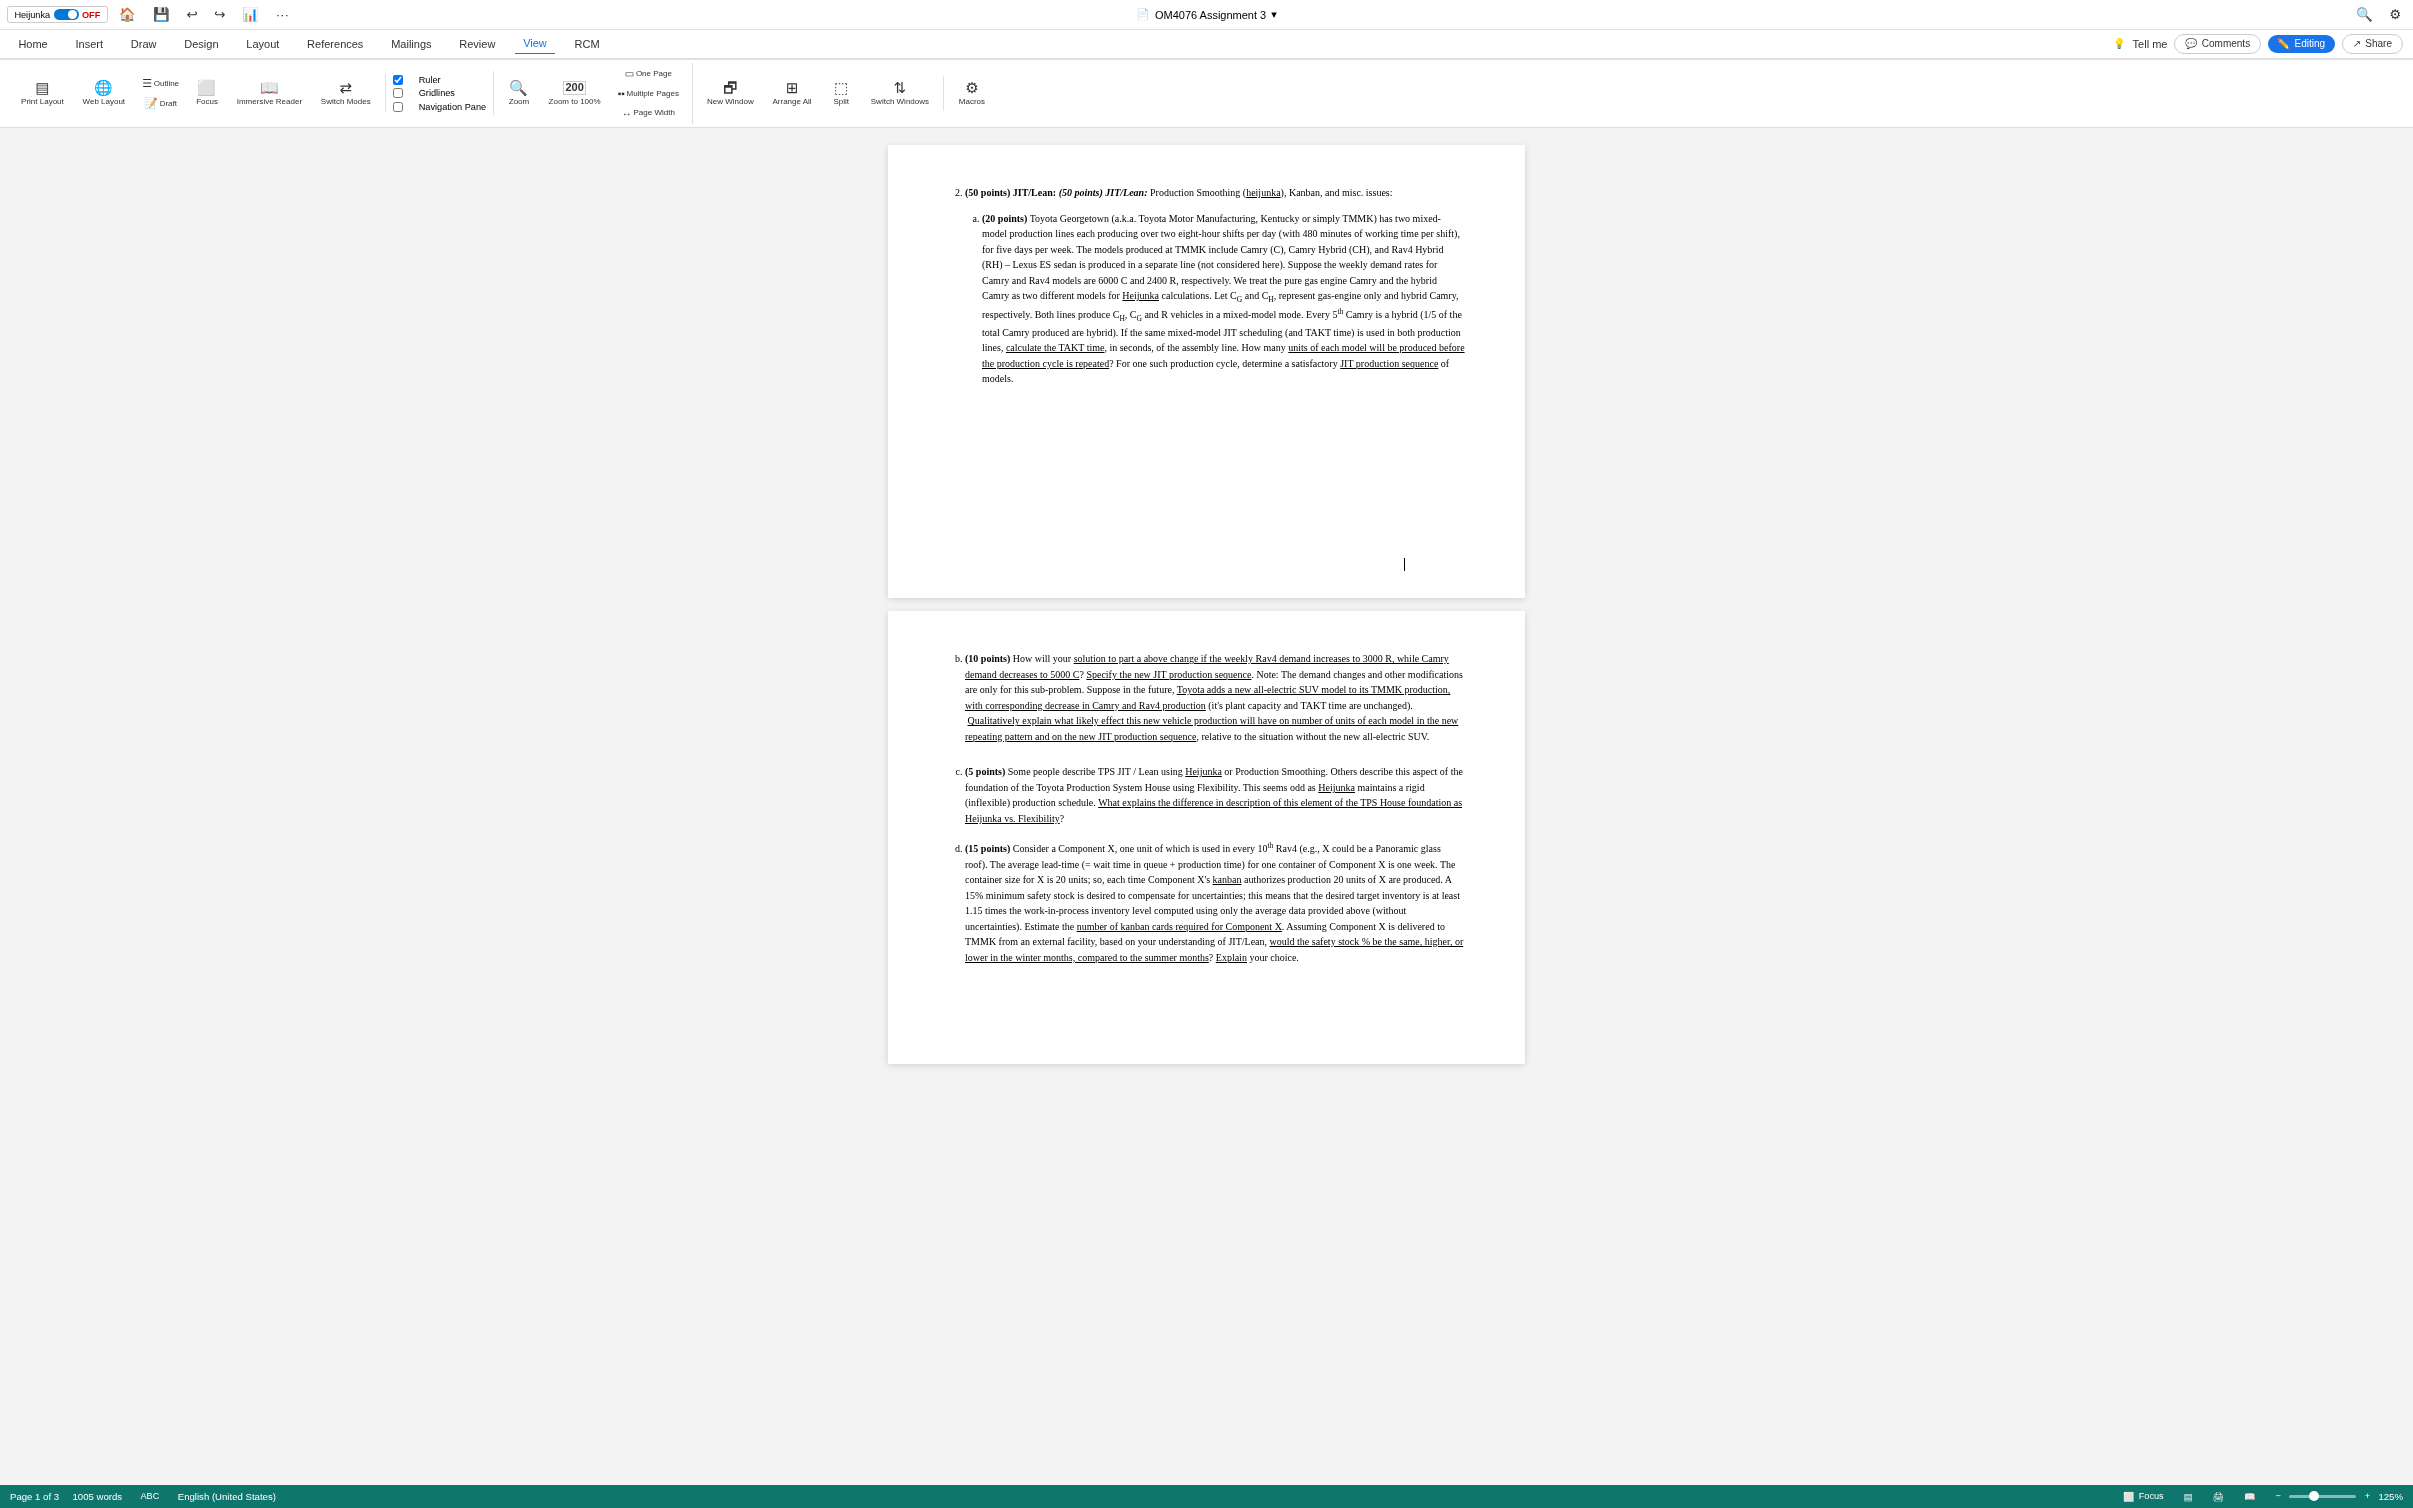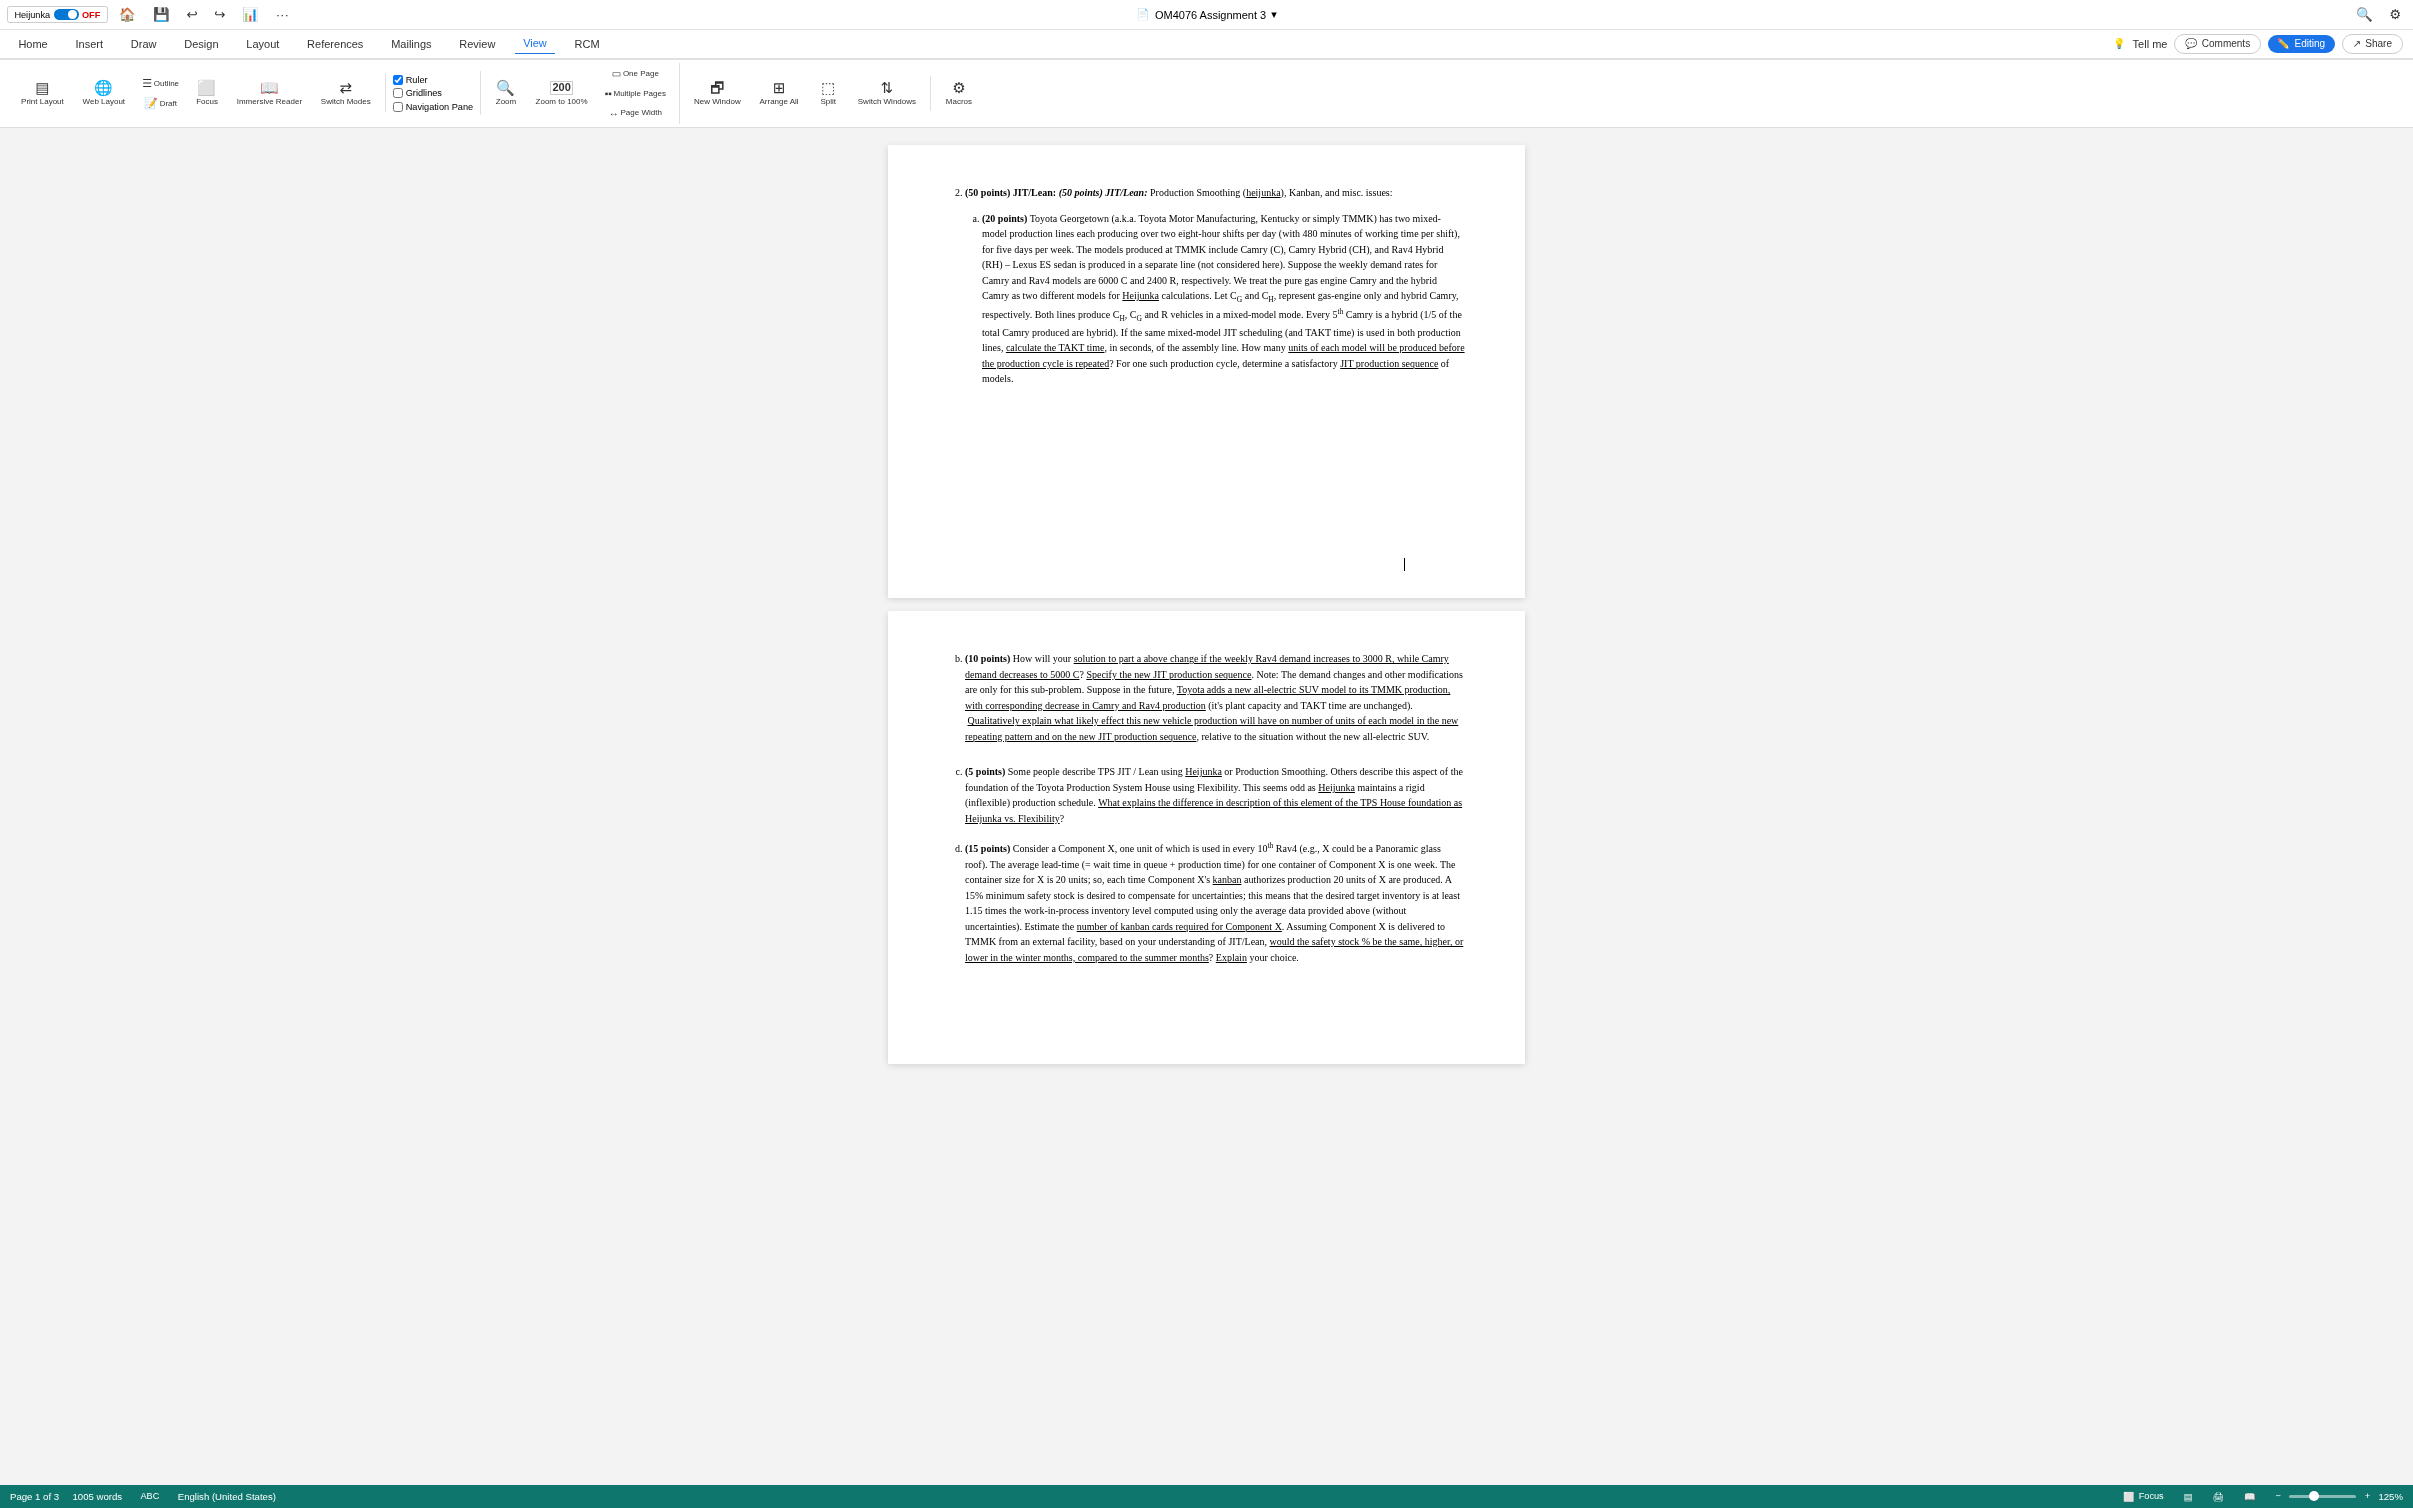--- a/index.html
+++ b/index.html
@@ -74,21 +74,21 @@
       border: 0.8px solid transparent;
       font-size: 8.4px;
       color: #333;
       min-width: 37px;
       gap: 1.7px;
     }
     .ribbon-btn .rb-icon { font-size: 15px; line-height: 1; }
     .ribbon-btn .rb-label { font-size: 8px; text-align: center; white-space: nowrap; }
     .ribbon-btn.small { flex-direction: row; min-width: unset; padding: 2.5px 5px; font-size: 9.2px; }
     .ribbon-checkbox-group { display: flex; flex-direction: column; gap: 3.4px; padding: 3.4px 0; }
-    .ribbon-checkbox { display: flex; gap: 3px; font-size: 9.2px; cursor: pointer; }
+    .ribbon-checkbox { display: flex; gap: 16px; font-size: 9.2px; cursor: pointer; }
     .ribbon-checkbox input { width: 10px; height: 10px; cursor: pointer; }
 
     
     #main {
       display: flex;
       flex: 1;
       overflow: hidden;
     }
     #doc-area {
       flex: 1;

